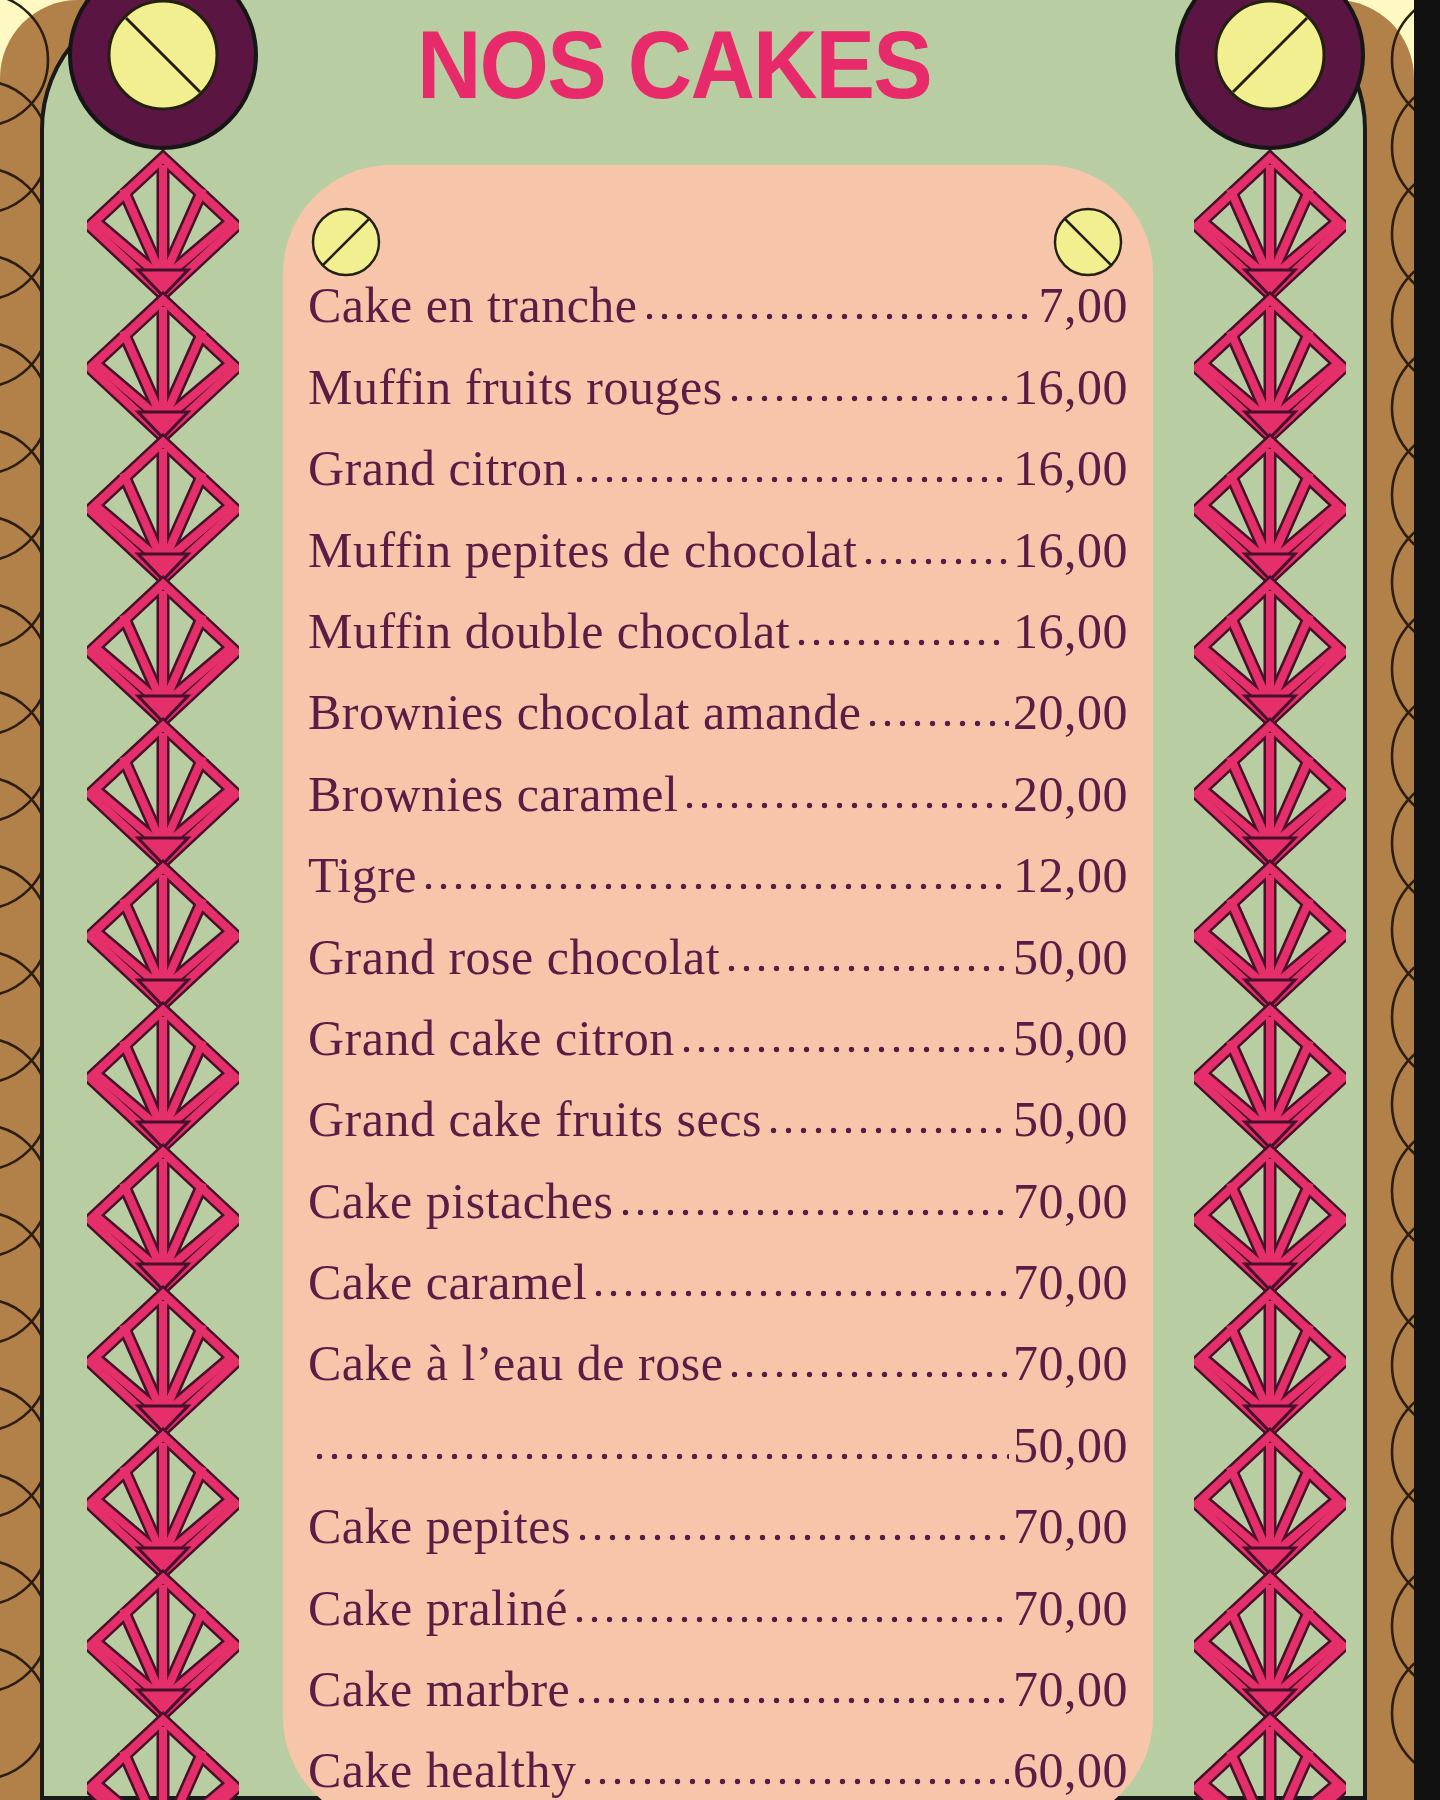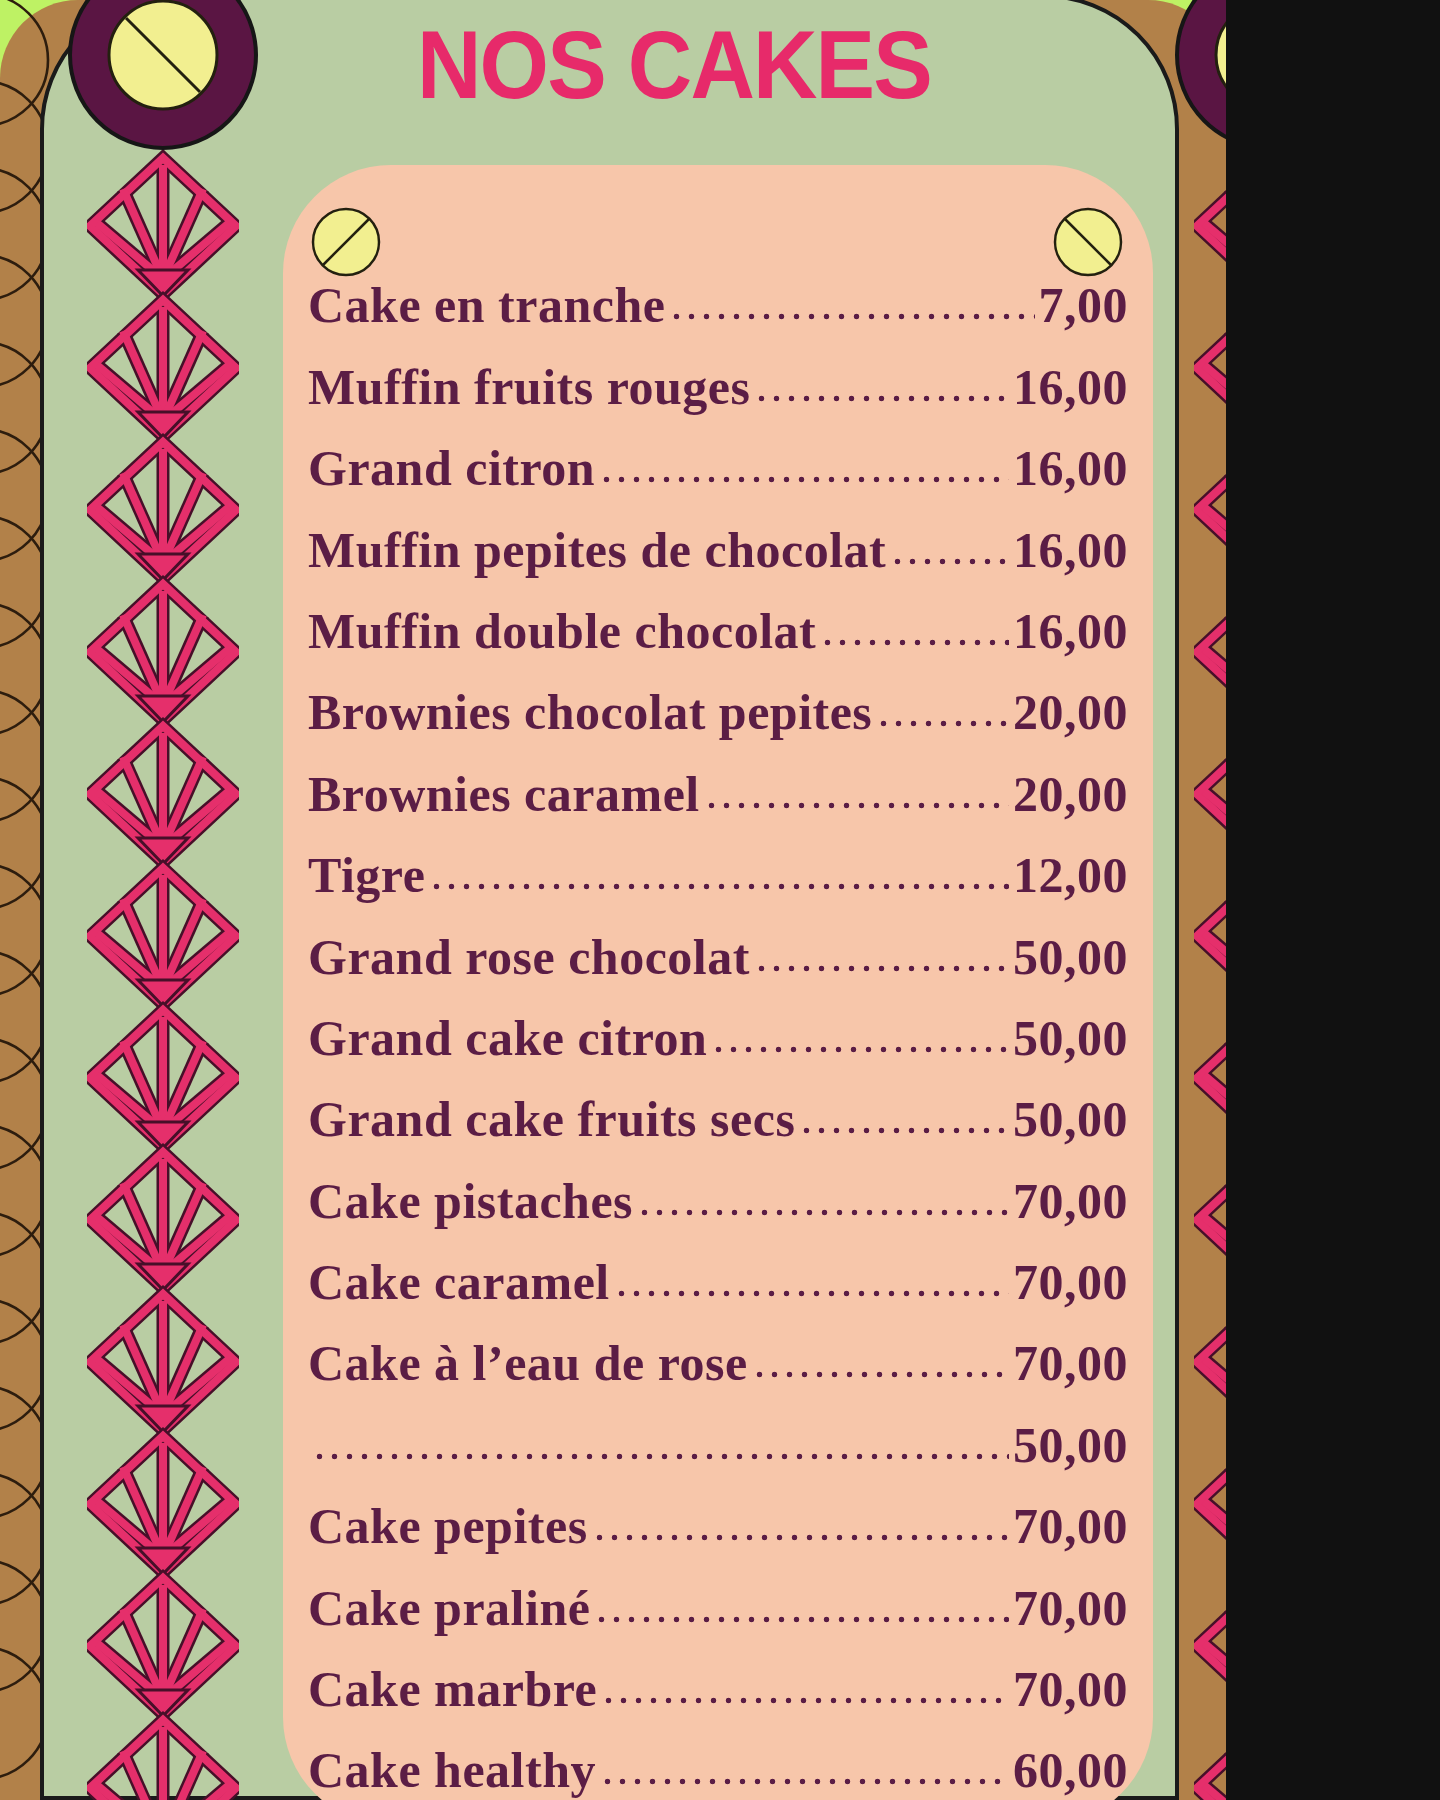--- a/index.html
+++ b/index.html
@@ -1,18 +1,18 @@
 <!DOCTYPE html>
 <html><head>
 <meta charset="utf-8">
 <style>
   html,body{margin:0;padding:0;background:#111;}
   .canvas{
-    position:relative;width:1226px;height:1800px;overflow:hidden;
-    background:#bef264;font-family:"Liberation Serif",serif;
+    position:relative;width:1414px;height:1800px;overflow:hidden;
+    background:#fef9c3;font-family:"Liberation Serif",serif;
   }
   
   .brown-layer{
     position:absolute;inset:0;background:#b28149;
     border-radius:78px 78px 0 0;
   }
   .arc-strip{position:absolute;top:0;height:1800px;width:70px;}
   .arc-strip.left{left:0;}
   .arc-strip.right{left:1370px;}
   
@@ -34,21 +34,21 @@
   }
   .panel-coin{position:absolute;width:72px;height:72px;top:41px;}
   .panel-coin.left{left:27px;}
   .panel-coin.right{left:769px;}
   .menu-list{
     position:absolute;left:25px;right:25px;top:0;
     padding-top:92px;color:#5b1d45;
   }
   .menu-row{
     height:81.4px;display:flex;align-items:flex-end;
-    padding-bottom:8px;box-sizing:border-box;font-weight:bold;
+    padding-bottom:8px;box-sizing:border-box;
   }
   .item-name,.item-price{
     font-size:50px;line-height:1;white-space:nowrap;letter-spacing:.5px;
   }
   .dots{
     flex:1;min-width:18px;height:9px;margin:0 4px 9px 7px;align-self:flex-end;
     background-image:radial-gradient(circle at 4.5px 4.5px,#5b1d45 2.5px,rgba(0,0,0,0) 3.1px);
     background-size:15px 9px;background-repeat:repeat-x;
   }
   .page-title{
@@ -214,21 +214,21 @@
     <span class="item-price">16,00</span>
   </div>
 
   <div class="menu-row">
     <span class="item-name">Muffin double chocolat</span>
     <span class="dots"></span>
     <span class="item-price">16,00</span>
   </div>
 
   <div class="menu-row">
-    <span class="item-name">Brownies chocolat pepites</span>
+    <span class="item-name">Brownies chocolat amande</span>
     <span class="dots"></span>
     <span class="item-price">20,00</span>
   </div>
 
   <div class="menu-row">
     <span class="item-name">Brownies caramel</span>
     <span class="dots"></span>
     <span class="item-price">20,00</span>
   </div>
 

